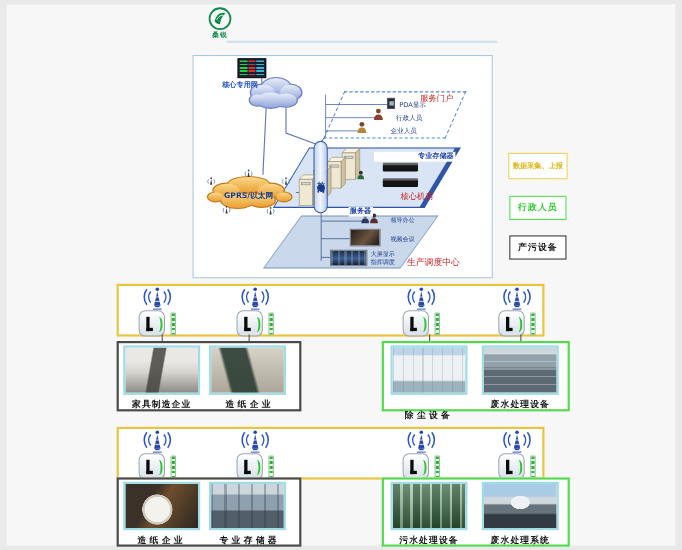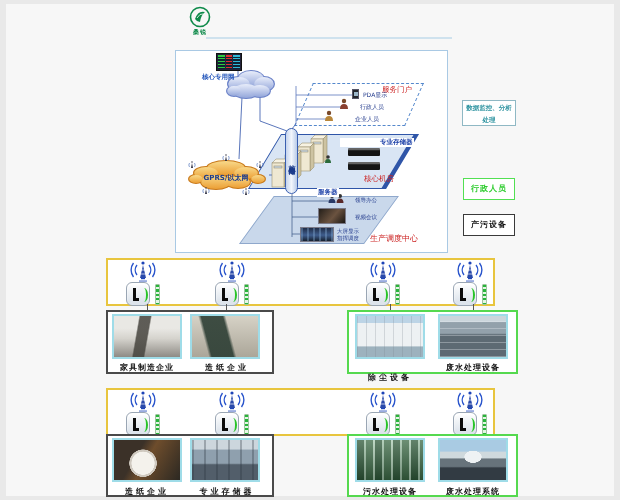--- a/index.html
+++ b/index.html
@@ -302,24 +302,21 @@
 
       <div class="lbl" style="left:179px;top:146px;font-size:5.5px;">领导办公</div>
       <div class="mini-img im-video"></div>
       <div class="lbl" style="left:179px;top:163px;font-size:5.5px;">视频会议</div>
       <div class="mini-img im-screen"></div>
       <div class="lbl" style="left:161px;top:177px;font-size:5.5px;">大屏显示</div>
       <div class="lbl" style="left:161px;top:184px;font-size:5.5px;">指挥调度</div>
       <div class="red" style="left:194px;top:182px;font-size:8px;">生产调度中心</div>
     </div>
 
-    <div class="lg lg1">
-      <div>数据监控、分析</div>
-      <div>处理</div>
-    </div>
+    <div class="lg lg2">数据采集、上报</div>
     <div class="lg lg3">行政人员</div>
     <div class="lg lg4">产污设备</div>
 
     <div class="ybox" style="top:254px;"></div>
     <div class="unit" style="left:115px;top:256px;">
       <svg class="ant" width="30" height="22" viewBox="0 0 30 22">
           <use href="#sym-antenna"></use>
         </svg>
       <div class="meter">
           <div class="m-body">

